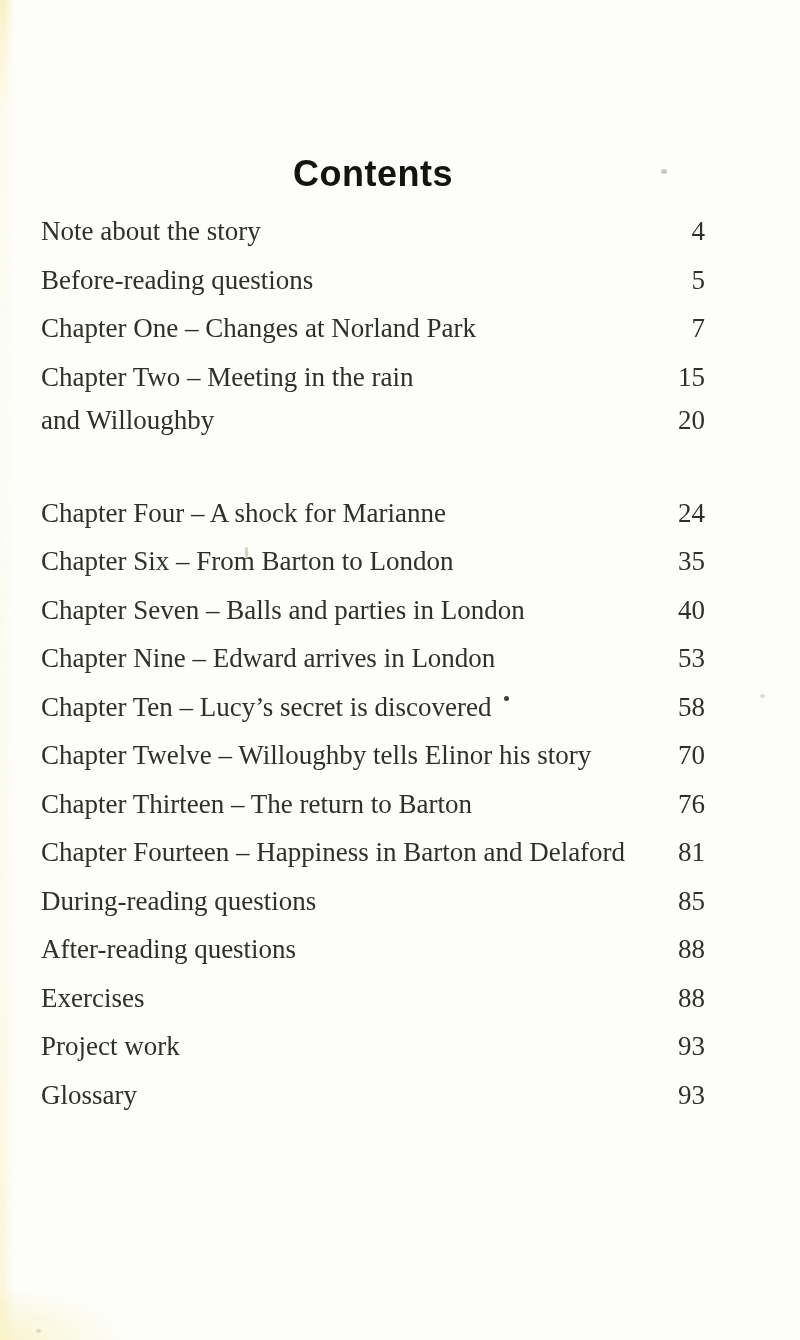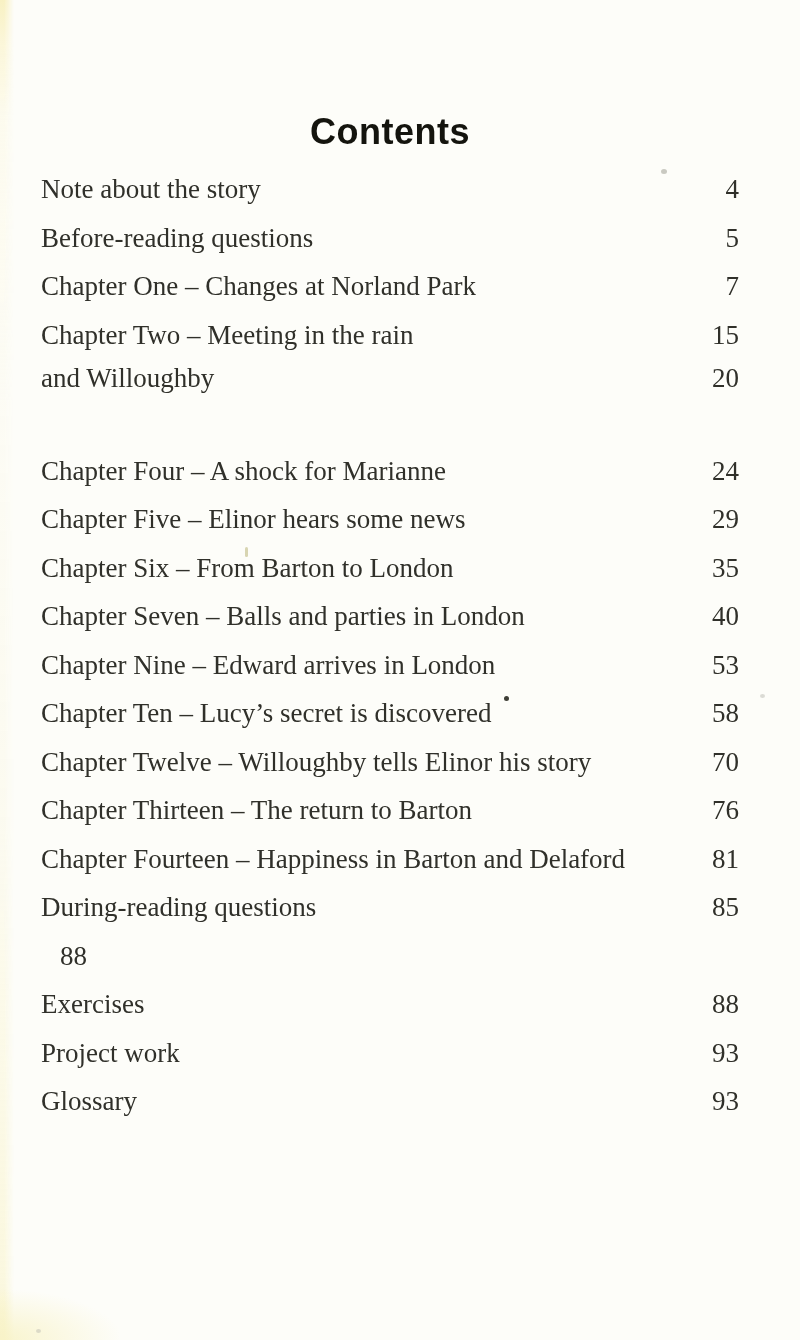--- a/index.html
+++ b/index.html
@@ -49,21 +49,22 @@
     line-height: 40px;
     text-align: center;
     font-family: "Liberation Sans", sans-serif;
     font-weight: 700;
     font-size: 36px;
     letter-spacing: 0.5px;
     color: var(--title-ink, #14140e);
   }
   .content {
     padding-left: 41px;
-    padding-right: 61px; 
+    padding-right: 95px; 
+    margin-top: 42px;
   }
   .toc {
     margin-top: 13px;
   }
   .row {
     display: flex;
     justify-content: space-between;
     align-items: baseline;
     height: 48.5px;
     line-height: 48.5px;
@@ -134,24 +135,20 @@
           <div class="line2">
             <span>and Willoughby</span>
             <span class="num">20</span>
           </div>
         </div>
         <div class="row">
           <span>Chapter Four – A shock for Marianne</span>
           <span class="num">24</span>
         </div>
         <div class="row">
-          <span>Chapter Five – Elinor hears some news</span>
-          <span class="num">29</span>
-        </div>
-        <div class="row">
           <span>Chapter Six – From Barton to London</span>
           <span class="num">35</span>
         </div>
         <div class="row">
           <span>Chapter Seven – Balls and parties in London</span>
           <span class="num">40</span>
         </div>
         <div class="row">
           <span>Chapter Nine – Edward arrives in London</span>
           <span class="num">53</span>
@@ -170,20 +167,21 @@
         </div>
         <div class="row">
           <span>Chapter Fourteen – Happiness in Barton and Delaford</span>
           <span class="num">81</span>
         </div>
         <div class="row">
           <span>During-reading questions</span>
           <span class="num">85</span>
         </div>
         <div class="row">
+          <span>After-reading questions</span>
           <span class="num">88</span>
         </div>
         <div class="row">
           <span>Exercises</span>
           <span class="num">88</span>
         </div>
         <div class="row">
           <span>Project work</span>
           <span class="num">93</span>
         </div>

